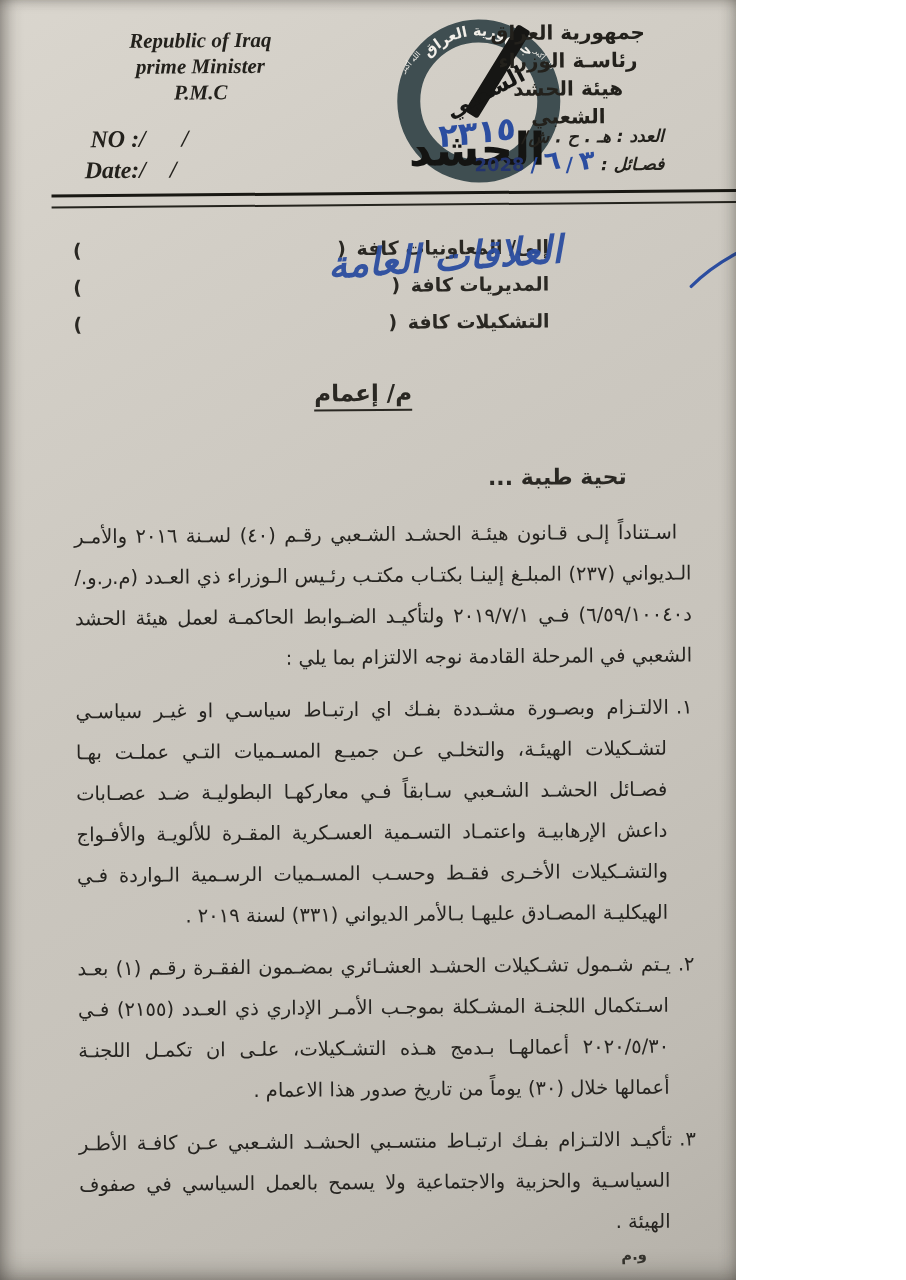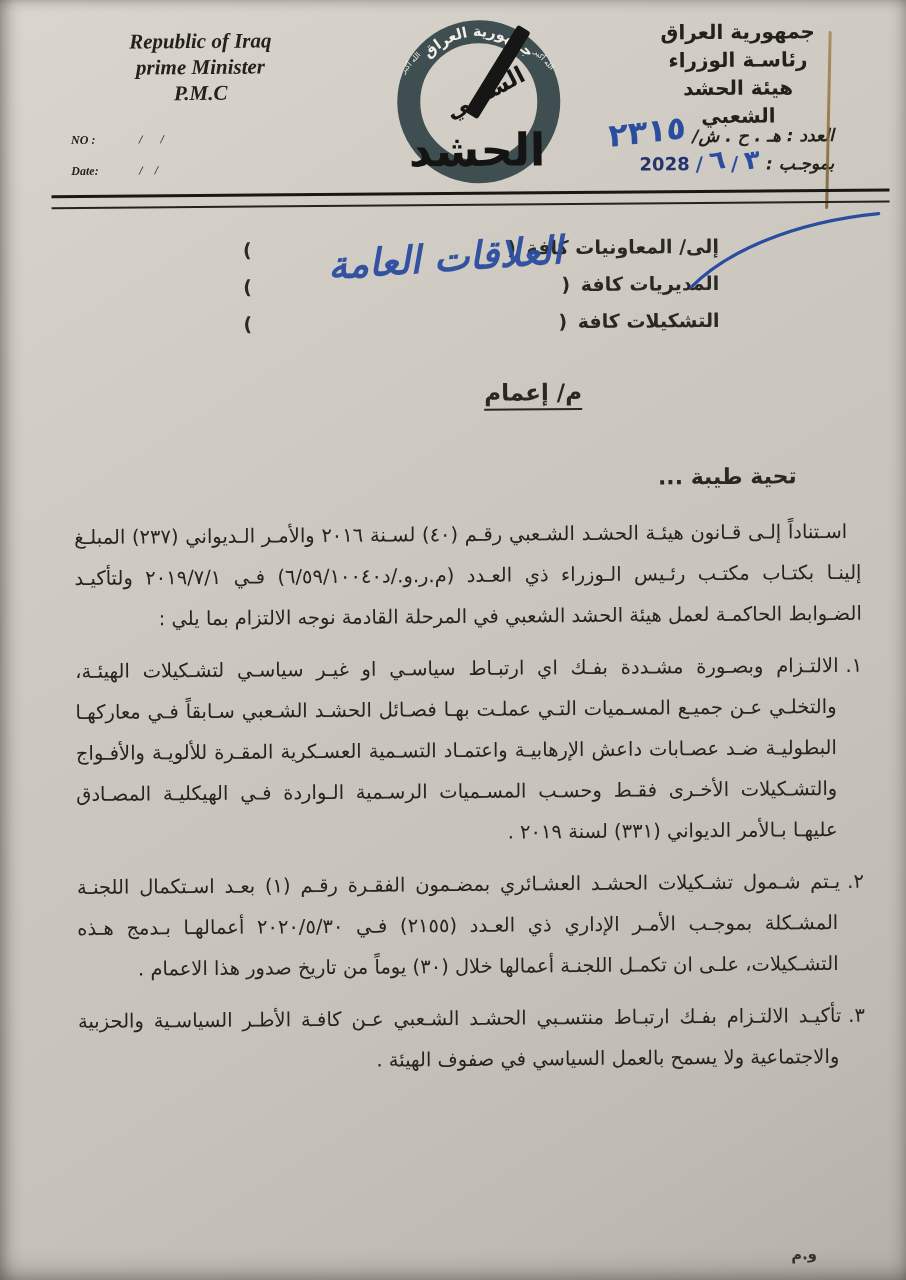--- a/index.html
+++ b/index.html
@@ -1,31 +1,31 @@
 <!DOCTYPE html>
 <html lang="ar"><head>
 <meta charset="utf-8">
 <style>
   html,body{margin:0;padding:0;}
   body{width:906px;height:1280px;overflow:hidden;font-family:"DejaVu Sans",sans-serif;}
-  .page{position:relative;width:906px;height:1280px;overflow:hidden;
+  .page{position:relative;width:736px;height:1280px;overflow:hidden;
     background:linear-gradient(148deg,#dad6ce 0%,#d2cec6 22%,#cbc7bf 45%,#c7c3bb 65%,#bfbbb3 85%,#b5b1a9 100%);}
   .page::after{content:"";position:absolute;inset:0;pointer-events:none;
     box-shadow:inset 14px 0 18px -10px rgba(40,36,30,.45),
                inset -10px 0 16px -10px rgba(40,36,30,.35),
                inset 0 -16px 24px -12px rgba(40,36,30,.40),
                inset 0 10px 14px -10px rgba(40,36,30,.25);}
   .content{position:absolute;inset:0;transform:rotate(-0.45deg);color:#2a2823;}
 
   
   .en-header{position:absolute;left:95px;top:26px;width:220px;text-align:center;
     font-family:"Liberation Serif","DejaVu Serif",serif;font-weight:bold;font-style:italic;
     font-size:21px;line-height:26px;color:#23211c;}
   .no-date{position:absolute;left:75px;top:122px;font-family:"Liberation Serif","DejaVu Serif",serif;
-    font-weight:bold;font-style:italic;font-size:12px;line-height:31px;color:#23211c;}
+    font-weight:bold;font-style:italic;font-size:24px;line-height:31px;color:#23211c;text-align:right;}
   .no-date .row{display:flex;}
   .no-date .lbl{width:68px;}
   .no-date .val{white-space:pre;}
 
   .ar-header{position:absolute;right:71px;top:20px;width:185px;text-align:center;direction:rtl;
     font-weight:bold;font-size:20px;line-height:28px;color:#23211c;}
 
   .meta{position:absolute;right:68px;top:124px;width:270px;direction:rtl;}
   .meta .row{display:flex;align-items:flex-start;gap:6px;line-height:28px;}
   .meta .lbl{font-weight:bold;font-style:italic;font-size:17px;white-space:nowrap;color:#23211c;}
@@ -114,21 +114,21 @@
       <div>رئاسـة الوزراء</div>
       <div>هيئة الحشد الشعبي</div>
     </div>
 
     <div class="meta">
       <div class="row">
         <span class="lbl">العدد : هـ . ح . ش/</span>
         <span class="hw hw-num">٢٣١٥</span>
       </div>
       <div class="row">
-        <span class="lbl">بموجـب :</span>
+        <span class="lbl">فصـائل :</span>
         <span class="hw hw-day">٣</span>
         <span class="hw hw-sep">/</span>
         <span class="hw hw-month">٦</span>
         <span class="hw hw-sep">/</span>
         <span class="hw hw-year">2028</span>
       </div>
     </div>
 
     <div class="fiber"></div>
 

